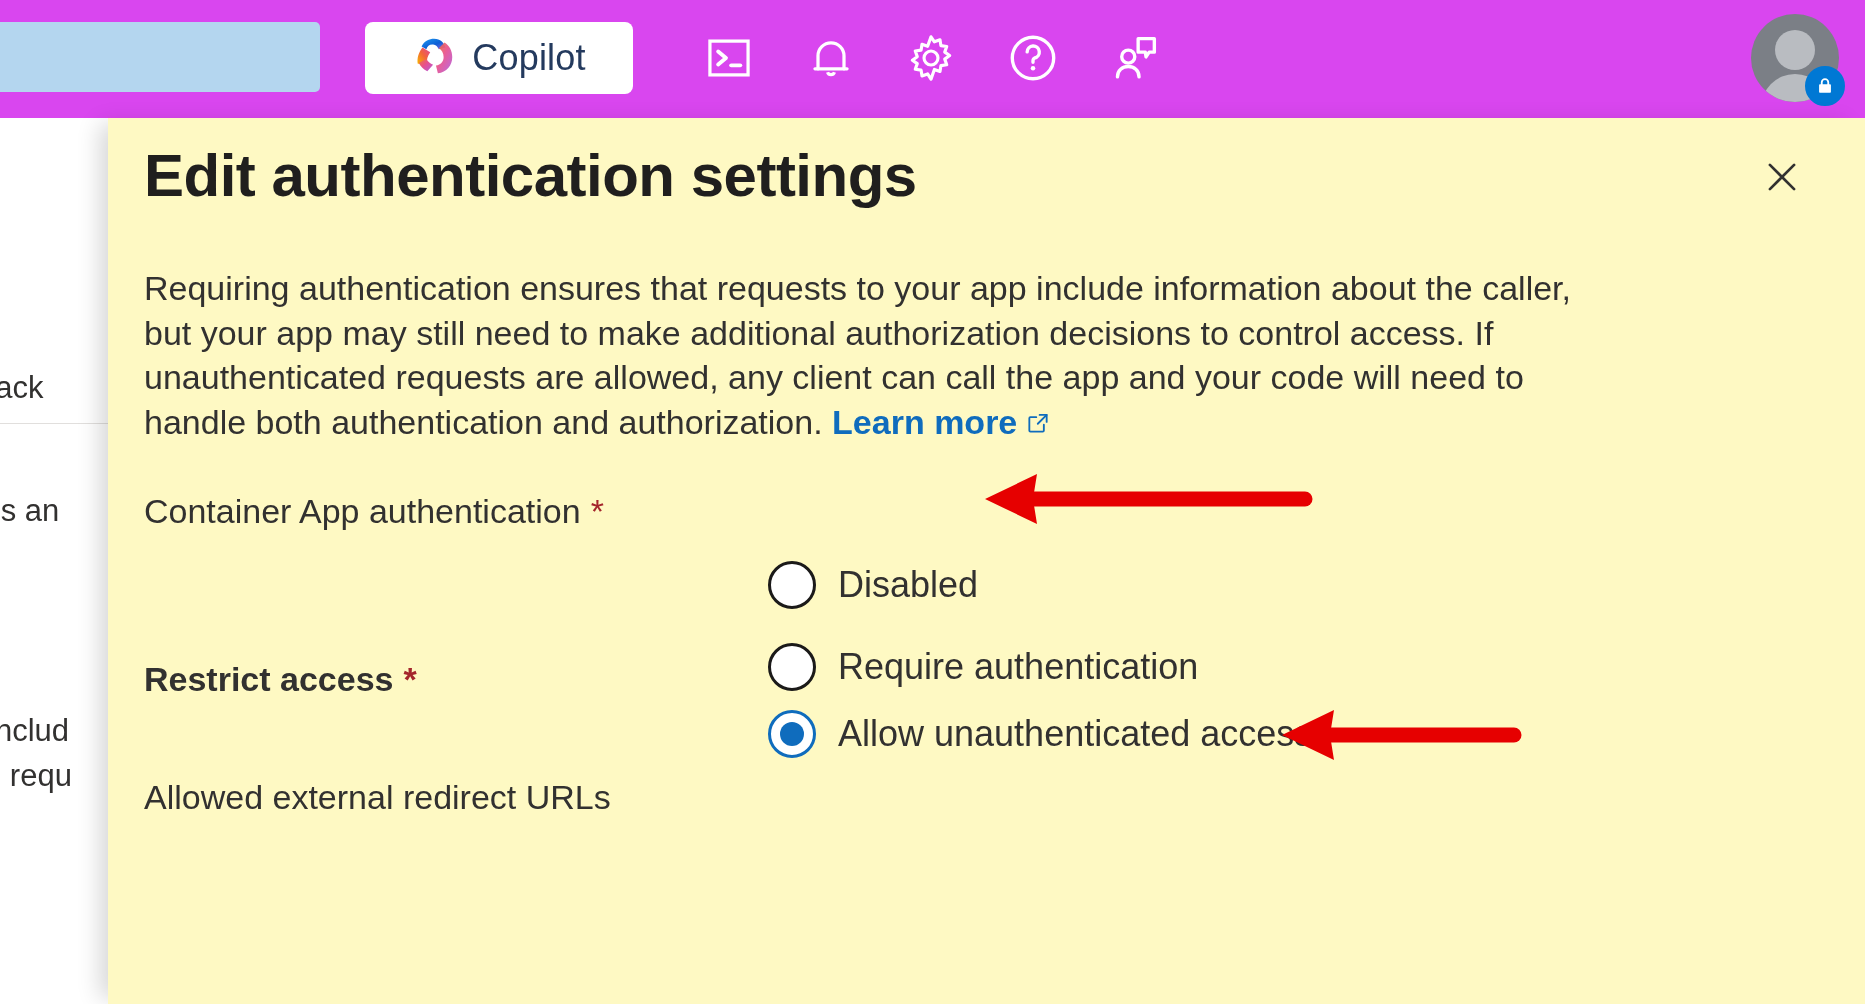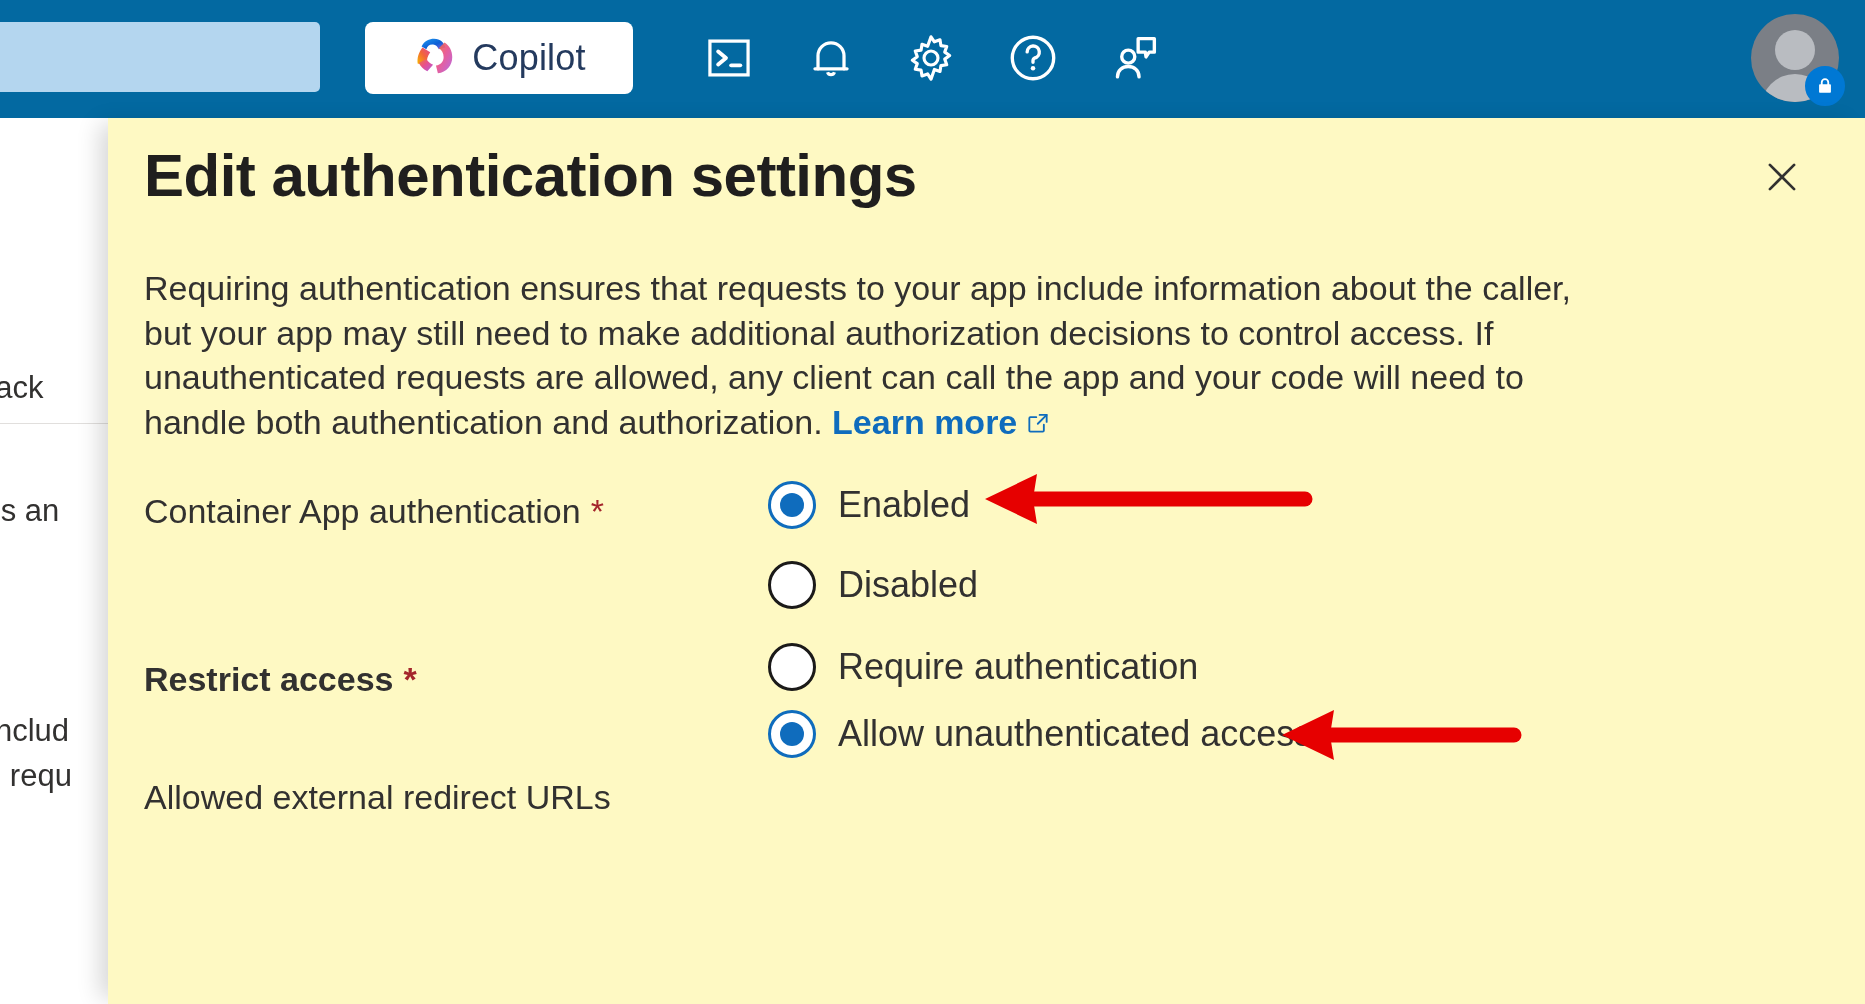--- a/index.html
+++ b/index.html
@@ -6,21 +6,21 @@
   html, body {
     width:1865px; height:1004px;
     font-family:"Liberation Sans", sans-serif;
     background:#ffffff; overflow:hidden;
   }
   #root { position:relative; width:1865px; height:1004px; background:#fff; }
 
   
   .topbar {
     position:absolute; left:0; top:0; width:1865px; height:118px;
-    background:#0369a1; display:flex; align-items:center;
+    background:#d946ef; display:flex; align-items:center;
   }
   .search-box {
     position:absolute; left:-10px; top:22px; width:330px; height:70px;
     background:#b4d6ef; border-radius:5px;
   }
   .copilot-btn {
     position:absolute; left:365px; top:22px; width:268px; height:72px;
     background:#ffffff; border-radius:8px;
     display:flex; align-items:center; justify-content:center; gap:14px;
   }
@@ -221,24 +221,20 @@
             <path d="M13.5 4.5H20V11"></path>
             <path d="M20 4.5l-8.2 8.2"></path>
             <path d="M17.4 13.6V19a1 1 0 0 1-1 1H5a1 1 0 0 1-1-1V7.6a1 1 0 0 1 1-1h5.4"></path>
           </svg></span>
     </div>
 
     <div class="field-label" style="top:374px;">
       <span>Container App authentication</span><span class="req">*</span>
     </div>
 
-    <div class="radio-row" style="left:660px; top:363px;">
-      <span class="radio checked"></span>
-      <span class="radio-label">Enabled</span>
-    </div>
 
     <div class="radio-row" style="left:660px; top:443px;">
       <span class="radio"></span>
       <span class="radio-label">Disabled</span>
     </div>
 
     <div class="field-label" style="top:542px;font-weight:bold;">
       <span>Restrict access</span><span class="req">*</span>
     </div>
 

